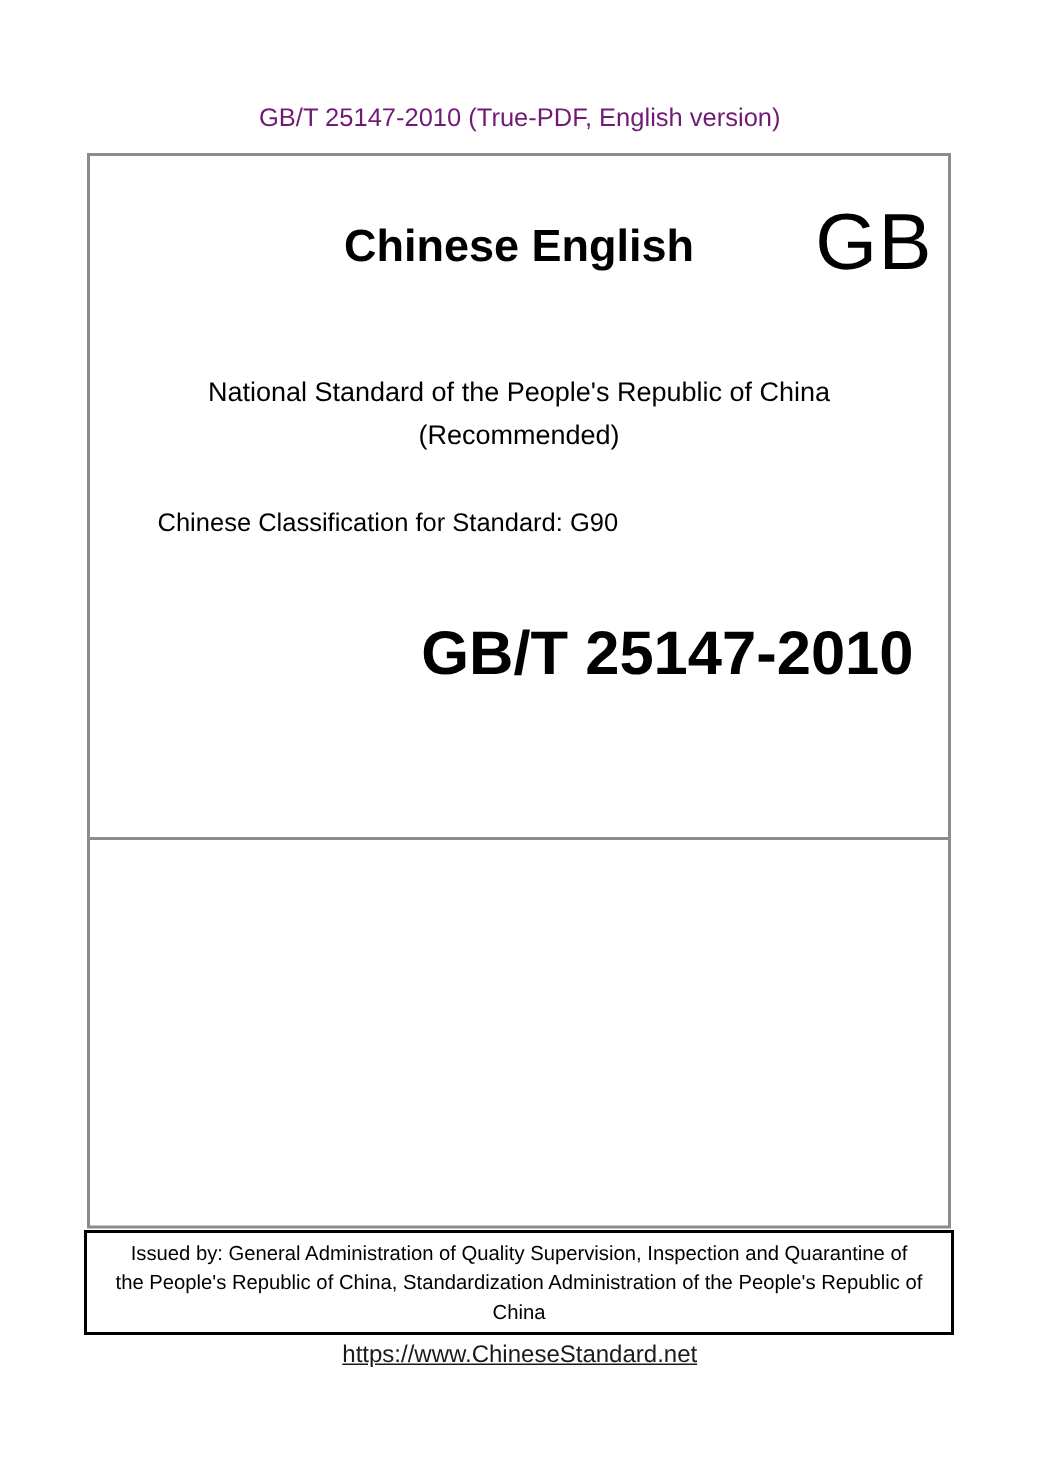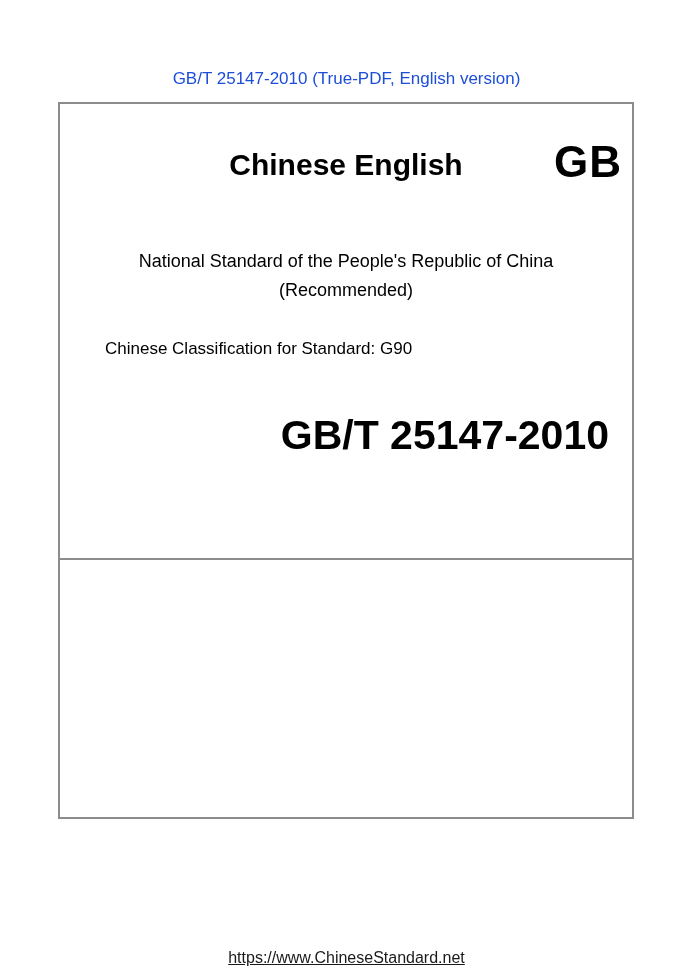--- a/index.html
+++ b/index.html
@@ -15,42 +15,42 @@
     width: 693px; height: 980px;
     background: #ffffff;
     overflow: hidden;
   }
   .page-header {
     position: absolute;
     top: 69px; left: 0; width: 100%;
     text-align: center;
     font-size: 17px;
     line-height: 20px;
-    color: #1d4ed8;
+    color: #701a75;
   }
   .cover-box {
     position: absolute;
     left: 58px; top: 102px;
     width: 576px; height: 717px;
     border: 2px solid #8c8c8c;
     background: #ffffff;
   }
   .brand-title {
     position: absolute;
     top: 46px; left: 0; width: 100%;
     text-align: center;
     font-size: 30px;
     font-weight: bold;
     line-height: 30px;
   }
   .brand-logo {
     position: absolute;
     top: 36px; right: 10px;
-    font-size: 44px;
-    font-weight: bold;
+    font-size: 53px;
+    font-weight: normal;
     line-height: 44px;
     letter-spacing: 1px;
   }
   .standard-type {
     position: absolute;
     top: 143px; left: 0; width: 100%;
     text-align: center;
     font-size: 18px;
     line-height: 29px;
   }
@@ -99,21 +99,21 @@
     justify-content: center;
   }
   .issuer-text {
     width: 100%;
     text-align: center;
     font-size: 13.5px;
     line-height: 19.5px;
   }
   .footer-url-wrap {
     position: absolute;
-    top: 948px; left: 0; width: 100%;
+    top: 894px; left: 0; width: 100%;
     text-align: center;
   }
   .footer-url {
     font-size: 16px;
     line-height: 19px;
     color: #1a1a1a;
     text-decoration: underline;
     cursor: pointer;
   }
 </style>
@@ -138,18 +138,25 @@
     <div class="classification">Chinese Classification for Standard: G90</div>
 
     <div class="standard-code">GB/T 25147-2010</div>
 
     <div class="section-divider"></div>
 
 
 
   </div>
 
+  <div class="issuer-box">
+    <div class="issuer-text">
+      <div>Issued by: General Administration of Quality Supervision, Inspection and Quarantine of</div>
+      <div>the People's Republic of China, Standardization Administration of the People's Republic of</div>
+      <div>China</div>
+    </div>
+  </div>
 
   <div class="footer-url-wrap">
     <a class="footer-url" href="#">https://www.ChineseStandard.net</a>
   </div>
 
 </div>
 
 </body></html>

